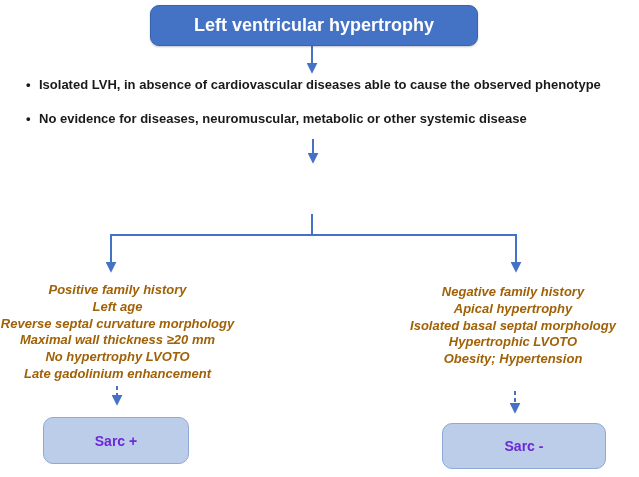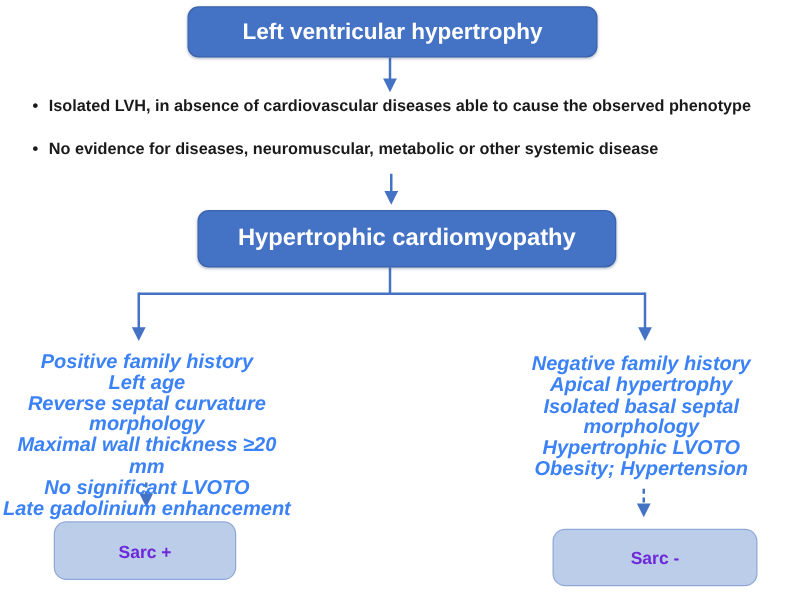--- a/index.html
+++ b/index.html
@@ -55,24 +55,24 @@
     font-weight: bold;
     font-size: 13px;
     line-height: 17px;
   }
   .bullet-row .glyph { width: 13px; flex: 0 0 13px; }
   .bullet-one { top: 76px; }
   .bullet-two { top: 110px; }
   .criteria {
     position: absolute;
     text-align: center;
-    color: #3b82f6;
+    color: #a16207;
     font-weight: bold;
     font-style: italic;
-    font-size: 16px;
+    font-size: 13px;
     line-height: 16.8px;
   }
   .criteria-left  { left: 0px;   top: 282px; width: 235px; }
   .criteria-right { left: 393px; top: 284px; width: 240px; }
 </style>
 </head>
 <body>
 
 <div class="canvas">
 
@@ -101,30 +101,27 @@
   <div class="bullet-row bullet-one">
     <span class="glyph">•</span>
     <span>Isolated LVH, in absence of cardiovascular diseases able to cause the observed phenotype</span>
   </div>
 
   <div class="bullet-row bullet-two">
     <span class="glyph">•</span>
     <span>No evidence for diseases, neuromuscular, metabolic or other systemic disease</span>
   </div>
 
-  <div class="node blue-box middle-box">
-    <span>Hypertrophic cardiomyopathy</span>
-  </div>
 
   <div class="criteria criteria-left">
     <div>Positive family history</div>
     <div>Left age</div>
     <div>Reverse septal curvature morphology</div>
     <div>Maximal wall thickness ≥20 mm</div>
-    <div>No significant LVOTO</div>
+    <div>No hypertrophy LVOTO</div>
     <div>Late gadolinium enhancement</div>
   </div>
 
   <div class="criteria criteria-right">
     <div>Negative family history</div>
     <div>Apical hypertrophy</div>
     <div>Isolated basal septal morphology</div>
     <div>Hypertrophic LVOTO</div>
     <div>Obesity; Hypertension</div>
   </div>

